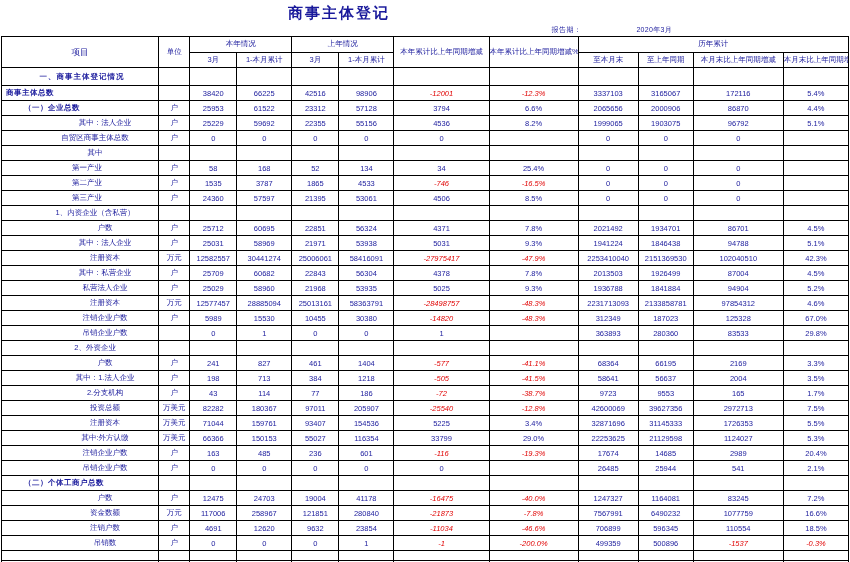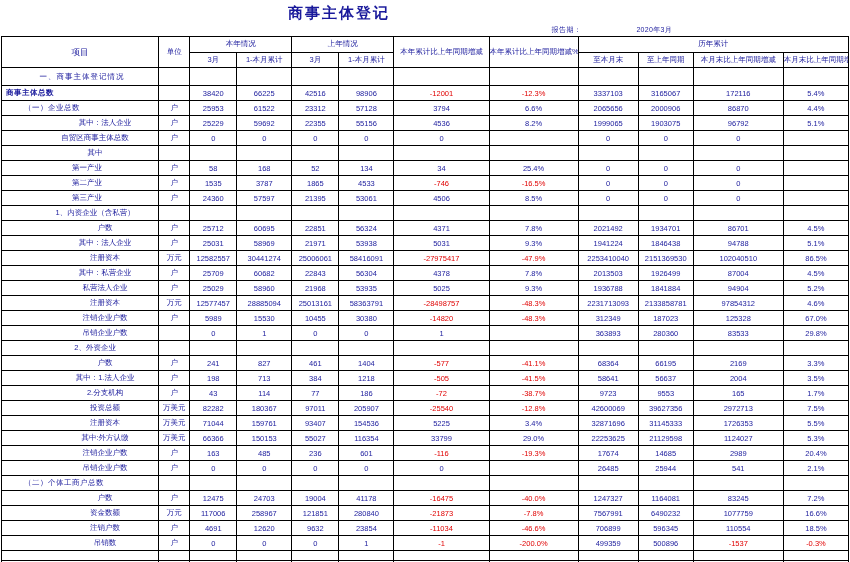--- a/index.html
+++ b/index.html
@@ -92,41 +92,42 @@
     text-align: center;
     font-size: 7.5px;
   }
   td.num {
     text-align: center;
     font-size: 7.5px;
     font-family: "Liberation Sans", "DejaVu Sans", sans-serif;
   }
   td.neg, .neg {
     color: #e00000;
+    font-style: italic;
   }
 
   
   .sec-head {
     text-align: center;
     padding-left: 4px !important;
-    font-weight: normal;
+    font-weight: bold;
     font-size: 10px;
     letter-spacing: 1px;
   }
   .lvl-a {
     text-align: left !important;
     padding-left: 4px !important;
     font-weight: bold;
     font-size: 9px;
     letter-spacing: 0.5px;
   }
   .lvl-b {
     text-align: left !important;
     padding-left: 22px !important;
-    font-weight: normal;
+    font-weight: bold;
     font-size: 9px;
     letter-spacing: 0.5px;
   }
   .lvl-c {
     text-align: right;
     padding-left: 30px !important;
     font-size: 8px;
   }
   .lvl-d {
     text-align: center;
@@ -363,21 +364,21 @@
           <td class="unit">万元</td>
           <td class="num">12582557</td>
           <td class="num">30441274</td>
           <td class="num">25006061</td>
           <td class="num">58416091</td>
           <td class="num neg">-27975417</td>
           <td class="num neg">-47.9%</td>
           <td class="num">2253410040</td>
           <td class="num">2151369530</td>
           <td class="num">102040510</td>
-          <td class="num">86.5%</td>
+          <td class="num">42.3%</td>
         </tr>
         <tr>
           <td class="lbl lvl-d">其中：私营企业</td>
           <td class="unit">户</td>
           <td class="num">25709</td>
           <td class="num">60682</td>
           <td class="num">22843</td>
           <td class="num">56304</td>
           <td class="num">4378</td>
           <td class="num">7.8%</td>

